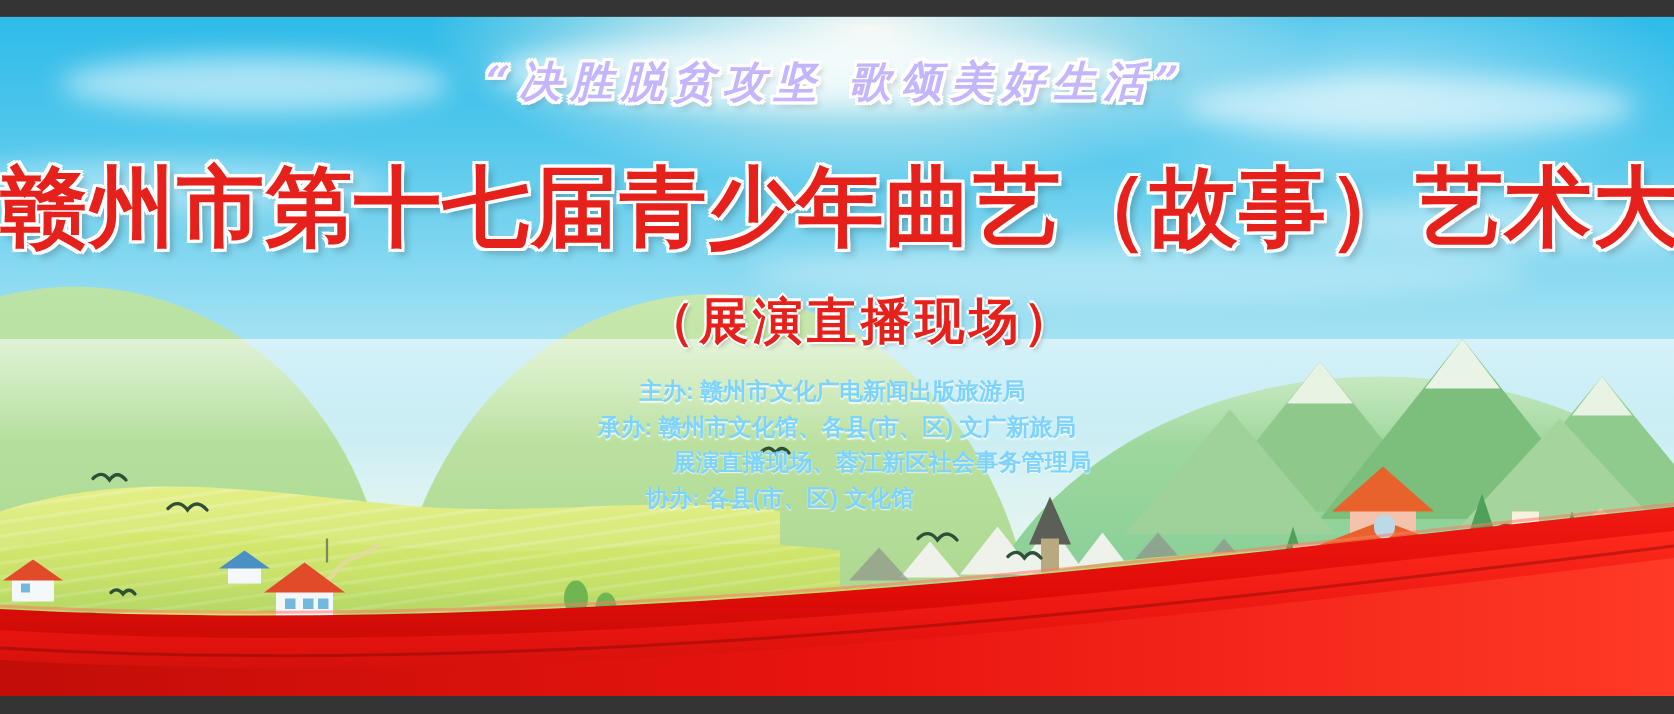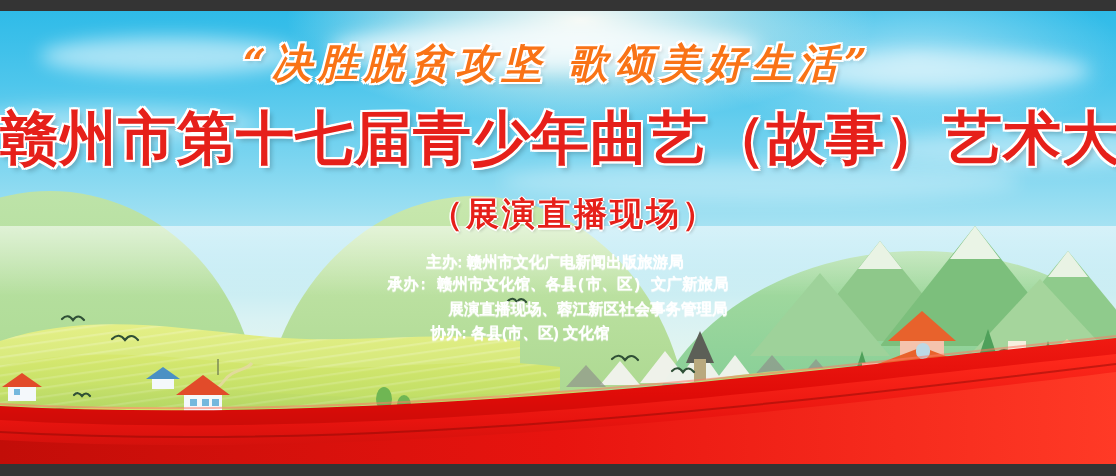--- a/index.html
+++ b/index.html
@@ -40,22 +40,22 @@
     background:linear-gradient(#aada6e,#8cc95a);border-radius:50% 0 0 0/60% 0 0 0;}
 
   
   .ribbon{position:absolute;left:0;top:0;width:1116px;height:476px;z-index:40;pointer-events:none;}
 
   
   .textwrap{position:absolute;left:0;top:0;width:1116px;height:476px;z-index:50;}
 
   .tagline{position:absolute;left:0;top:36px;width:1116px;text-align:center;
     font-family:"DejaVu Serif","Liberation Serif",serif;
-    font-size:40px;font-weight:700;font-style:italic;letter-spacing:6px;
-    color:#f97316;
+    font-size:28px;font-weight:700;font-style:italic;letter-spacing:6px;
+    color:#c4b5fd;
     text-shadow:
       2px 0 0 #fff,-2px 0 0 #fff,0 2px 0 #fff,0 -2px 0 #fff,
       2px 2px 0 #fff,-2px 2px 0 #fff,2px -2px 0 #fff,-2px -2px 0 #fff,
       3px 3px 4px rgba(0,0,0,.20);}
 
   .title{position:absolute;left:0;top:100px;width:1116px;text-align:center;
     font-family:"DejaVu Serif","Liberation Serif",serif;
     font-size:58px;font-weight:700;letter-spacing:1px;
     color:#e6201a;white-space:nowrap;
     text-shadow:
@@ -63,25 +63,25 @@
       2px 2px 0 #fff,-2px 2px 0 #fff,2px -2px 0 #fff,-2px -2px 0 #fff,
       4px 4px 5px rgba(0,0,0,.22);}
 
   .subtitle{position:absolute;left:16px;top:192px;width:1116px;text-align:center;
     font-family:"DejaVu Serif","Liberation Serif",serif;
     font-size:33px;font-weight:700;letter-spacing:3px;color:#e6201a;
     text-shadow:1.5px 0 0 #fff,-1.5px 0 0 #fff,0 1.5px 0 #fff,0 -1.5px 0 #fff,
       2px 2px 3px rgba(0,0,0,.18);}
 
   .credits{position:absolute;left:0;top:250px;width:1116px;text-align:center;
-    color:#ffffff;font-weight:700;font-size:15.5px;line-height:23.5px;
+    color:#7dd3fc;font-weight:700;font-size:15.5px;line-height:23.5px;
     text-shadow:0 1px 1px rgba(255,255,255,.85);}
   .credits .ln{display:block;white-space:nowrap;}
   .ln.l1{padding-right:6px;}
-  .ln.l2{padding-right:0px;font-family:Liberation Mono, monospace;}
+  .ln.l2{padding-right:0px;}
   .ln.l3{padding-left:60px;}
   .ln.l4{padding-right:76px;}
 </style>
 </head>
 <body>
 
 <div class="stage">
 
   <div class="bar-top"></div>
 

